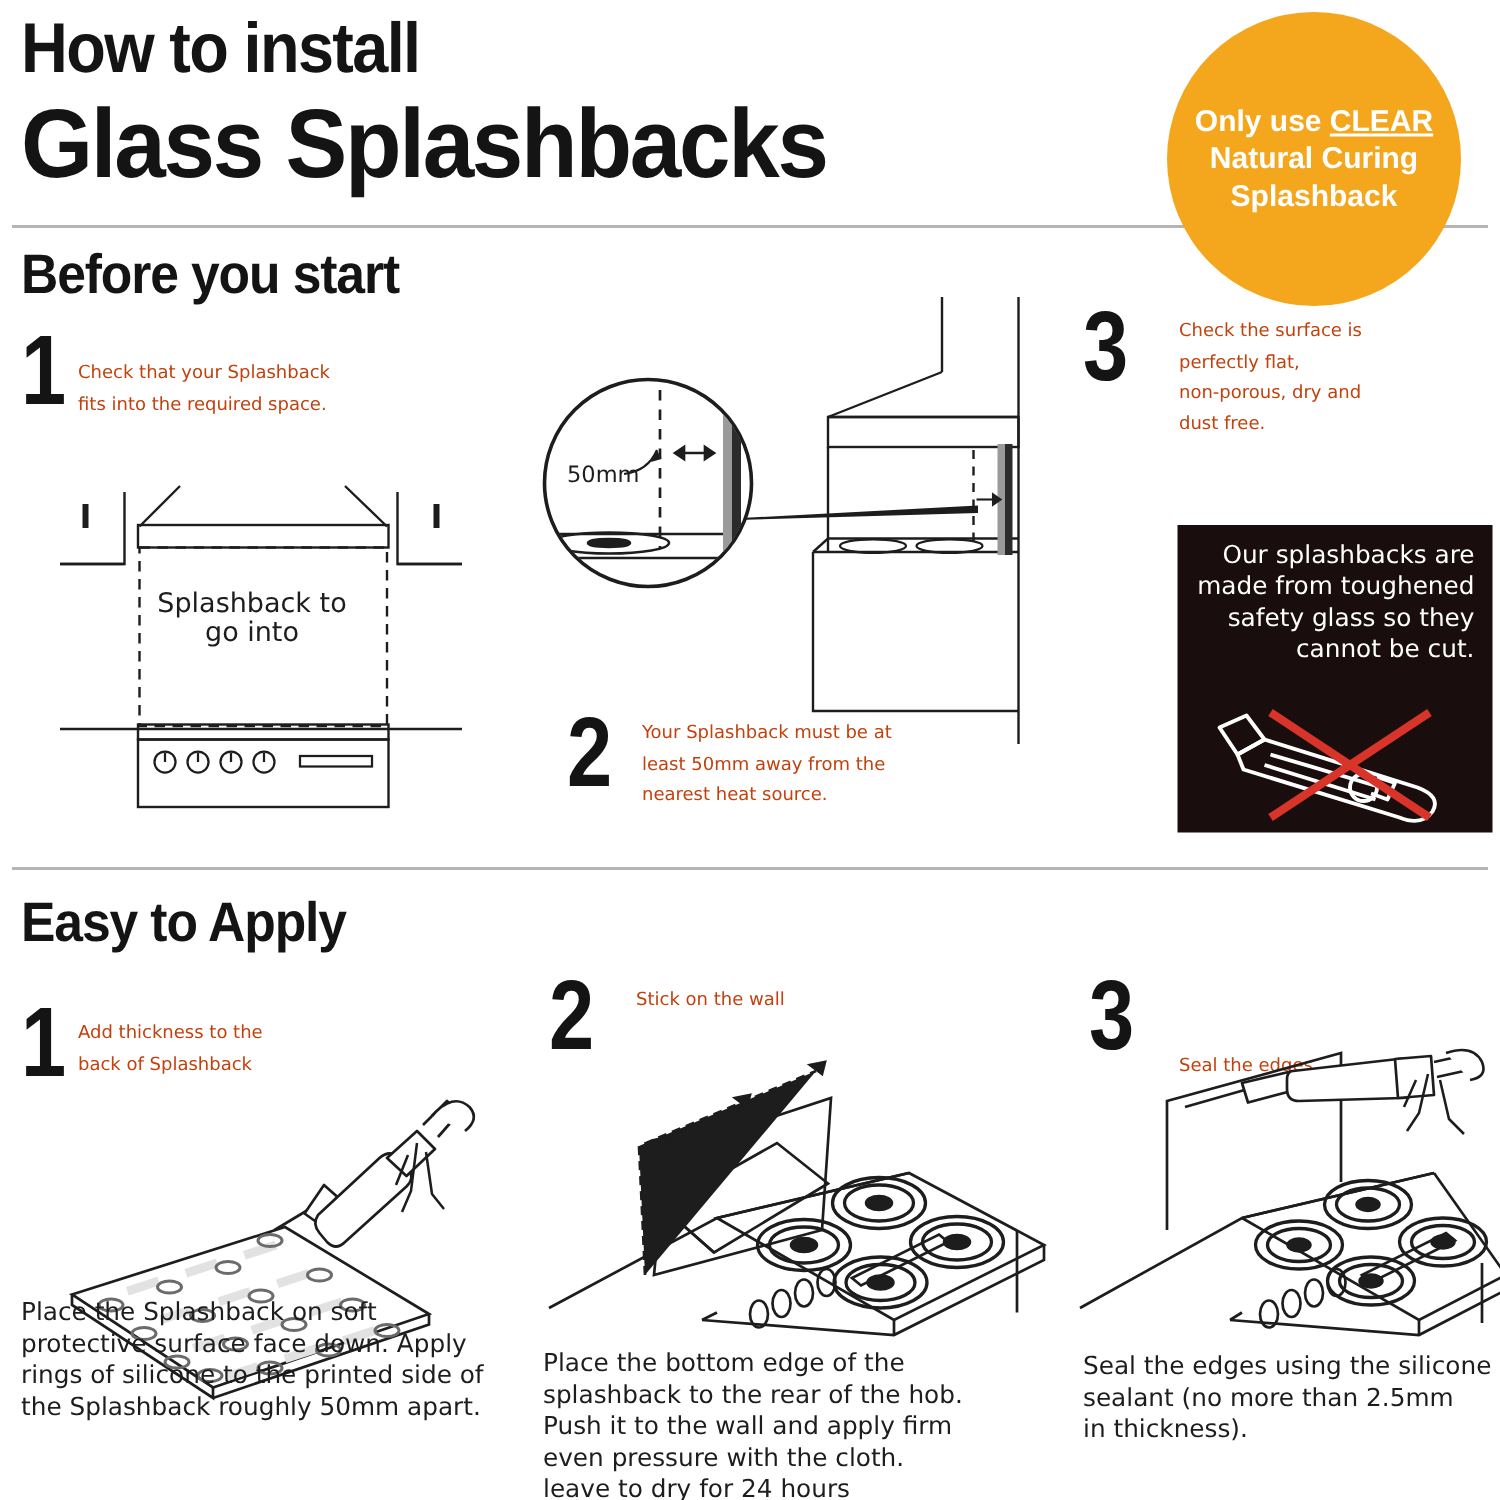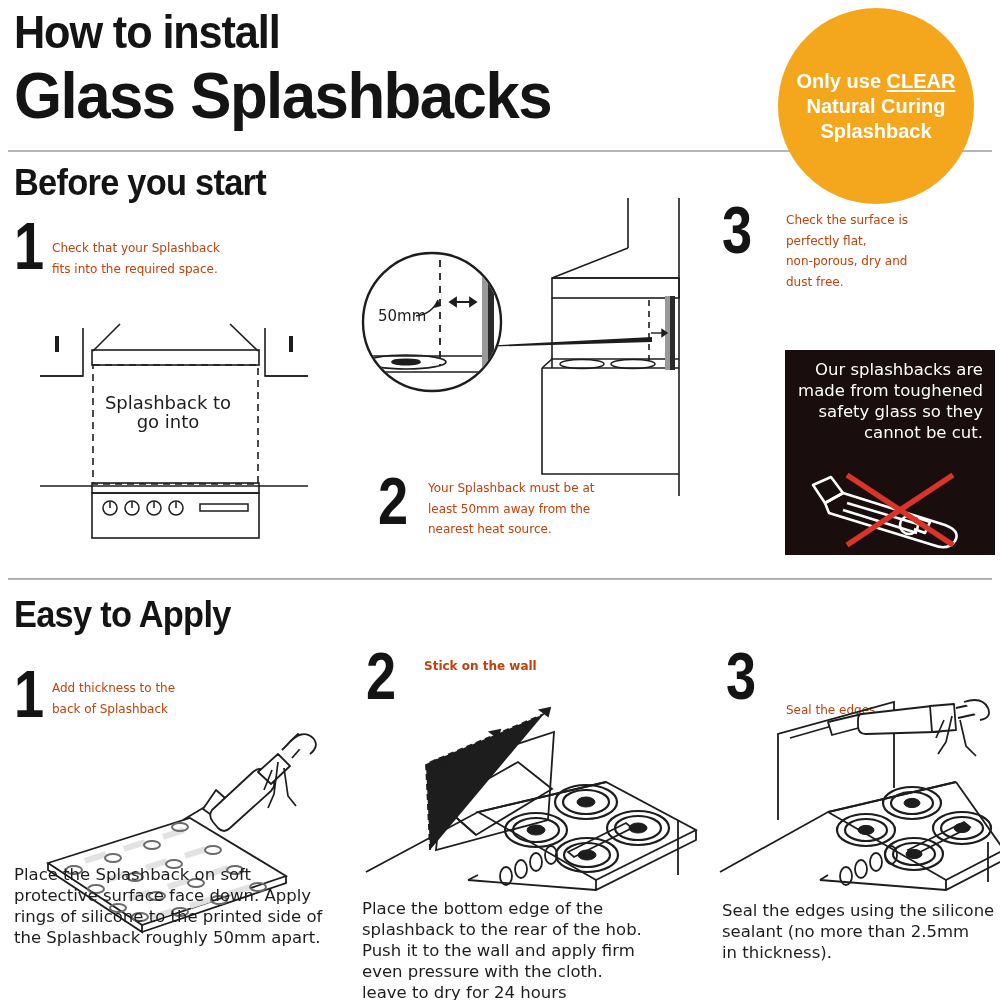--- a/index.html
+++ b/index.html
@@ -296,21 +296,21 @@
       </g>
     </svg>
   </div>
 
   <div class="cap" style="left:14px;top:864px;width:330px;white-space:pre-line;">Place the Splashback on soft
 protective surface face down. Apply
 rings of silicone to the printed side of
 the Splashback roughly 50mm apart.</div>
 
   <div class="num" style="left:366px;top:648px;font-size:66px;">2</div>
-  <div class="stxt" style="left:424px;top:656px;width:250px;white-space:pre-line;font-weight:bold;">Stick on the wall</div>
+  <div class="stxt" style="left:424px;top:656px;width:250px;white-space:pre-line;">Stick on the wall</div>
 
   <div class="dg" style="left:358px;top:690px;">
     <svg width="340" height="200" viewBox="0 0 340 200">
       <g fill="none" stroke="#1d1d1d" stroke-width="1.8">
 
         <path d="M8 182 L120 122 L248 92"></path>
 
         <path d="M120 122 L238 190 L338 140 L248 92 Z"></path>
 
         <path d="M238 190 L238 200 M110 190 L238 200 L338 150 L338 140"></path>

